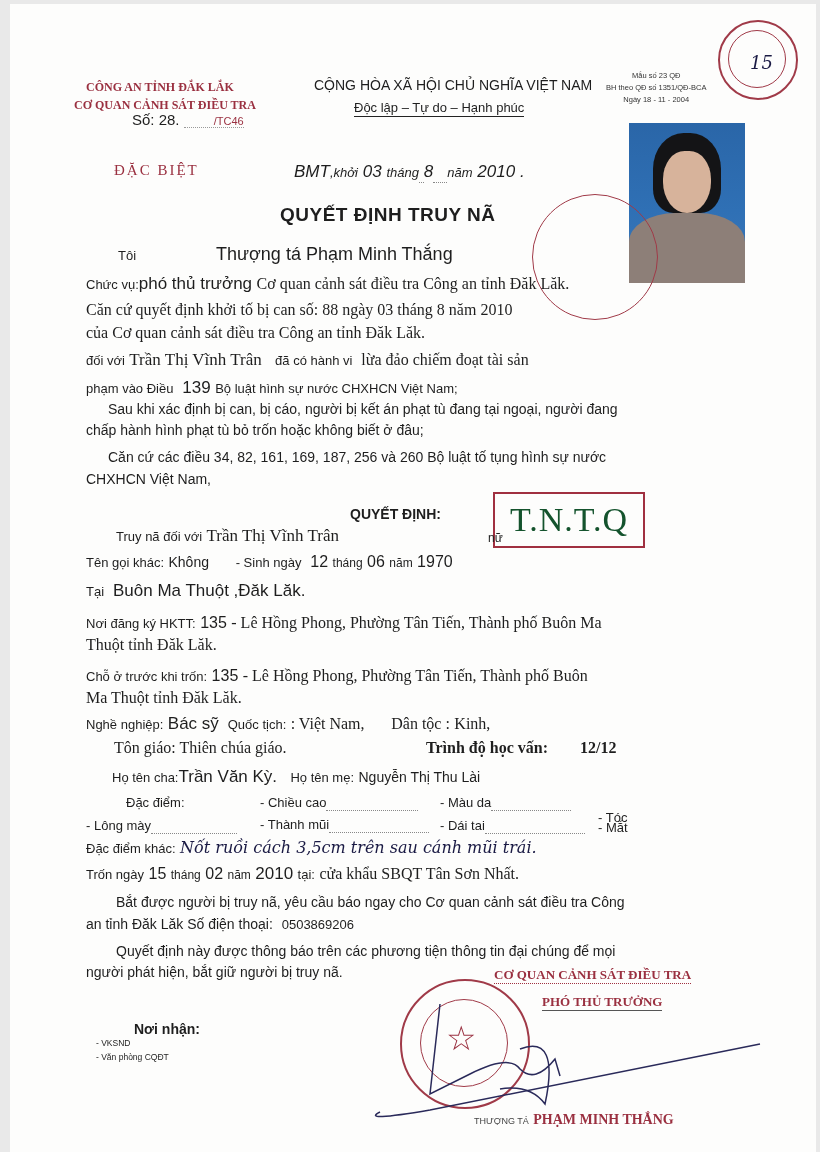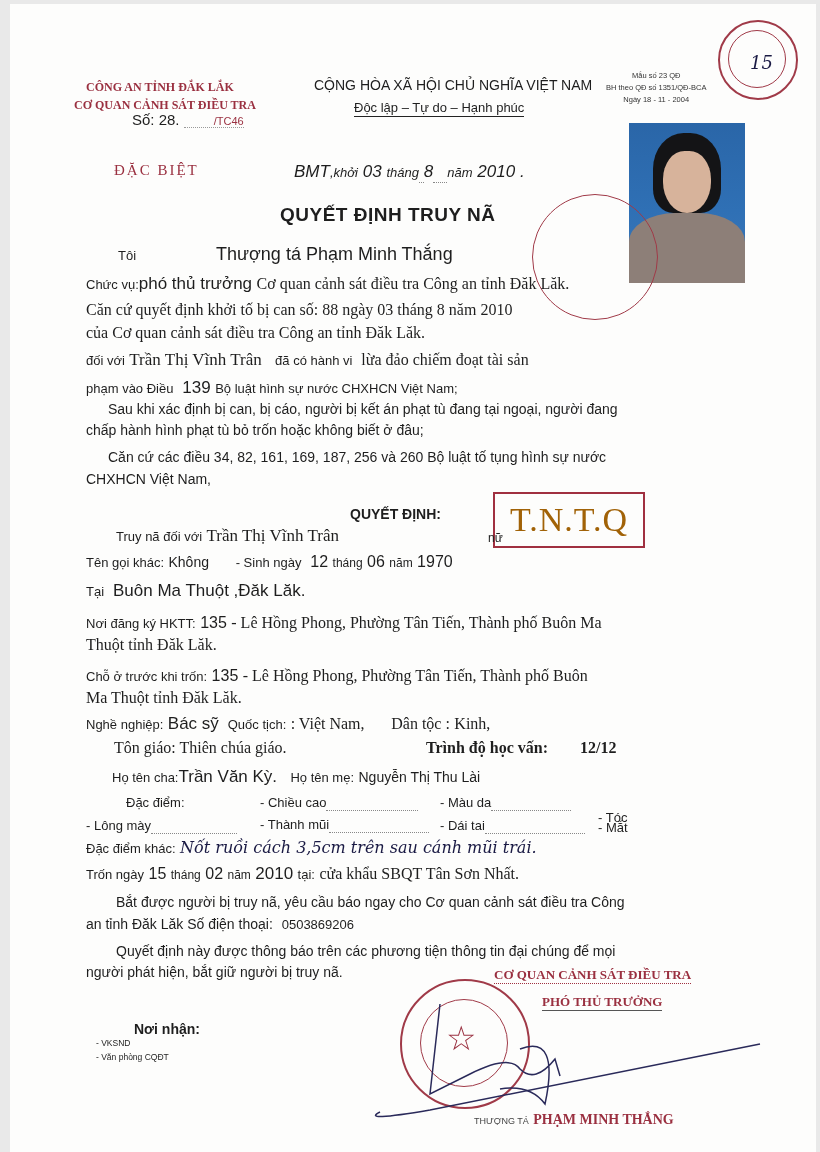--- a/index.html
+++ b/index.html
@@ -8,21 +8,21 @@
   .abs { position:absolute; white-space:nowrap; }
   .red { color:#9a3040; }
   .serif { font-family:"Liberation Serif", serif; }
   .hand { font-family:"DejaVu Serif", serif; font-style:italic; color:#1a1a44; }
   .dots { border-bottom:1px dotted #888; display:inline-block; }
   .stamp-ring { position:absolute; border-radius:50%; border:2px solid #a03a48; }
   .photo { position:absolute; left:619px; top:119px; width:116px; height:160px; background:linear-gradient(180deg,#2a66a8 0%,#2f70b5 55%,#3c78b8 100%); overflow:hidden; }
   .photo .hair { position:absolute; left:24px; top:10px; width:68px; height:80px; background:#141416; border-radius:45% 45% 30% 30%; }
   .photo .face { position:absolute; left:34px; top:28px; width:48px; height:62px; background:#d7b39b; border-radius:45% 45% 50% 50%; }
   .photo .shirt { position:absolute; left:0; top:90px; width:116px; height:72px; background:#8d7f78; border-radius:40% 40% 0 0; }
-  .tntq { position:absolute; left:483px; top:488px; width:148px; height:52px; border:2px solid #a03040; color:#a16207; font-family:"Liberation Serif", serif; font-size:34px; line-height:52px; text-align:center; letter-spacing:1px; }
+  .tntq { position:absolute; left:483px; top:488px; width:148px; height:52px; border:2px solid #a03040; color:#14532d; font-family:"Liberation Serif", serif; font-size:34px; line-height:52px; text-align:center; letter-spacing:1px; }
 </style>
 </head>
 <body>
 
 <div class="page">
 
   <div class="abs red serif" style="left:76px;top:76px;font-size:12px;font-weight:bold;">CÔNG AN TỈNH ĐẮK LẮK</div>
   <div class="abs red serif" style="left:64px;top:94px;font-size:12px;font-weight:bold;">CƠ QUAN CẢNH SÁT ĐIỀU TRA</div>
   <div class="abs" style="left:122px;top:107px;font-size:15px;">
     <span>Số:</span>

